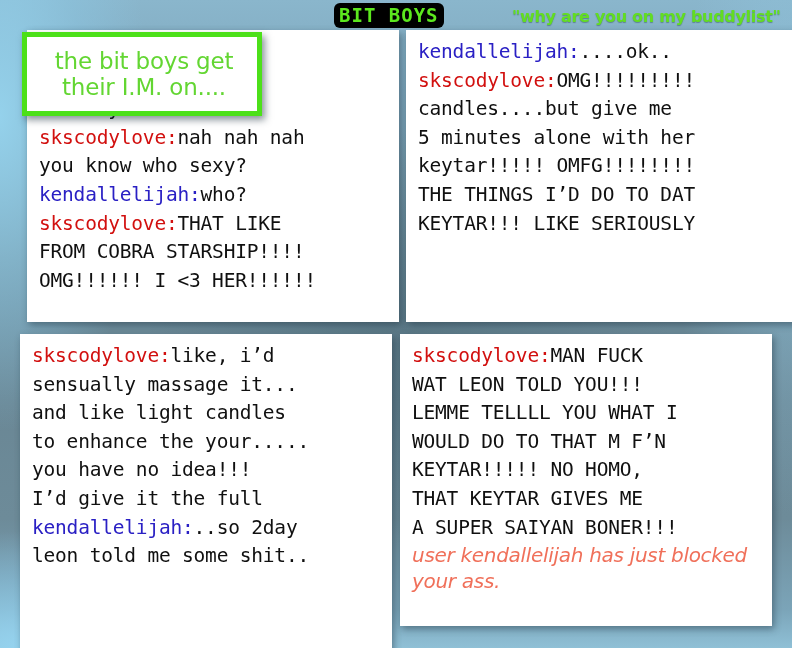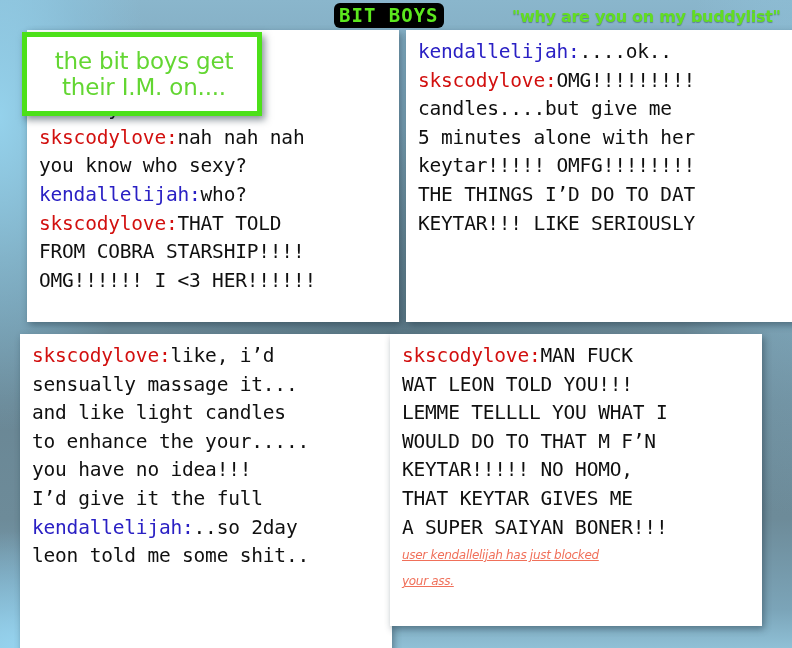--- a/index.html
+++ b/index.html
@@ -84,41 +84,40 @@
     position: absolute;
     background: #ffffff;
     box-shadow: 2px 3px 7px rgba(25,45,58,0.45);
     overflow: hidden;
     padding: 8px 10px 6px 12px;
     box-sizing: border-box;
   }
   #panel-1 { left: 20px;  top: 30px;  width: 372px; height: 292px; margin-left: 7px; }
   #panel-2 { left: 406px; top: 30px;  width: 440px; height: 292px; }
   #panel-3 { left: 20px;  top: 334px; width: 372px; height: 360px; }
-  #panel-4 { left: 390px; top: 334px; width: 372px; height: 292px; }
+  #panel-4 { left: 400px; top: 334px; width: 372px; height: 292px; }
 
   .chat-line {
     font-family: "DejaVu Sans Mono", monospace;
     font-size: 19.5px;
     line-height: 28.6px;
     color: #101010;
     white-space: pre;
     letter-spacing: -0.2px;
   }
   .user-a { color: #d2100f; }
   .user-b { color: #2a20c4; }
   .sys-msg {
     font-family: "DejaVu Sans", sans-serif;
     font-style: italic;
-    font-size: 12px;
+    font-size: 20px;
     line-height: 26px;
     color: #f0705a;
     white-space: pre;
     letter-spacing: -0.3px;
-    text-decoration: underline;
   }
 
   
   #callout {
     position: absolute;
     left: 22px;
     top: 32px;
     width: 240px;
     height: 84px;
     background: #ffffff;
@@ -154,21 +153,21 @@
   <div id="site-tagline">"why are you on my buddylist"</div>
 </div>
 
 <div class="panel" id="panel-1">
     <div class="chat-line"><span>mao!!</span></div>
     <div class="chat-line"><span>ood shit!</span></div>
     <div class="chat-line"><span>he sexy!</span></div>
     <div class="chat-line"><span class="user-a">skscodylove:</span><span>nah nah nah</span></div>
     <div class="chat-line"><span>you know who sexy?</span></div>
     <div class="chat-line"><span class="user-b">kendallelijah:</span><span>who?</span></div>
-    <div class="chat-line"><span class="user-a">skscodylove:</span><span>THAT TOLD</span></div>
+    <div class="chat-line"><span class="user-a">skscodylove:</span><span>THAT LIKE</span></div>
     <div class="chat-line"><span>FROM COBRA STARSHIP!!!!</span></div>
     <div class="chat-line"><span>OMG!!!!!! I &lt;3 HER!!!!!!</span></div>
   </div>
 <div class="panel" id="panel-2">
     <div class="chat-line"><span class="user-b">kendallelijah:</span><span>....ok..</span></div>
     <div class="chat-line"><span class="user-a">skscodylove:</span><span>OMG!!!!!!!!!</span></div>
     <div class="chat-line"><span>candles....but give me</span></div>
     <div class="chat-line"><span>5 minutes alone with her</span></div>
     <div class="chat-line"><span>keytar!!!!! OMFG!!!!!!!!</span></div>
     <div class="chat-line"><span>THE THINGS I’D DO TO DAT</span></div>

